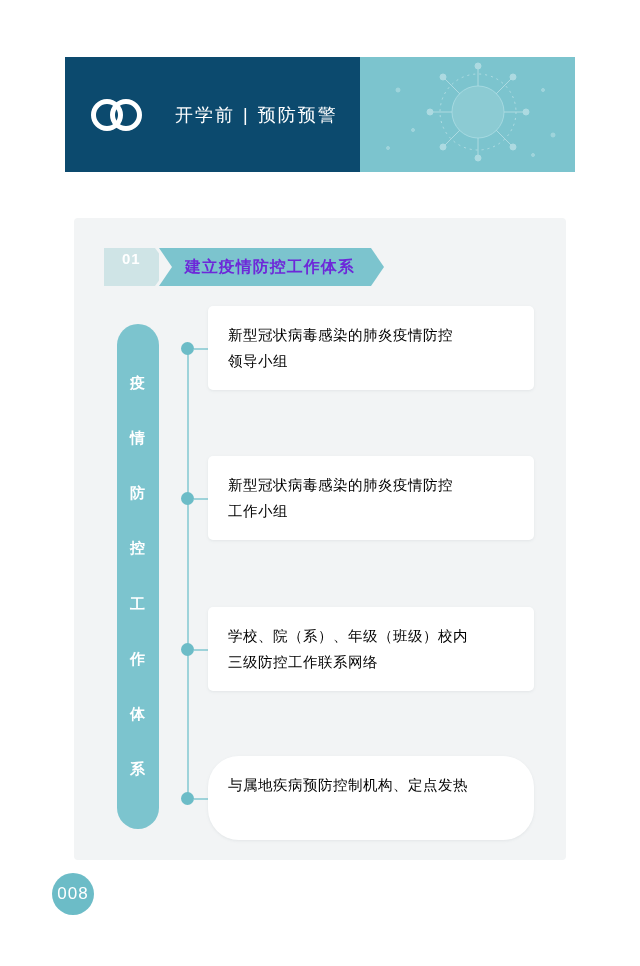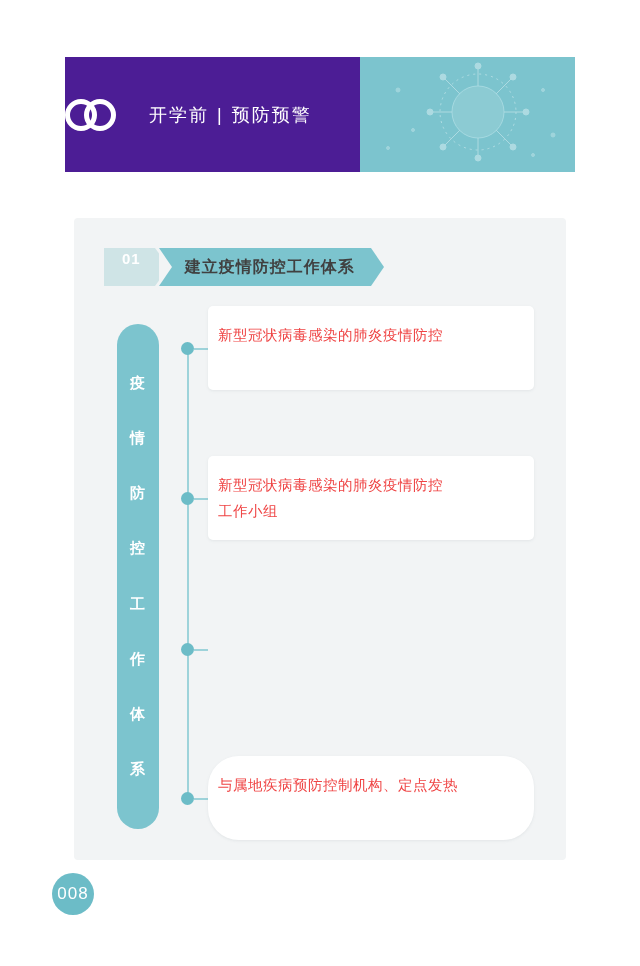--- a/index.html
+++ b/index.html
@@ -20,24 +20,25 @@
     position: absolute;
     left: 65px;
     top: 57px;
     width: 510px;
     height: 115px;
     display: flex;
   }
   .header-left {
     width: 295px;
     height: 115px;
-    background: #4c1d95;
+    background: #0c4a6e;
     display: flex;
     align-items: center;
     box-sizing: border-box;
+    padding-left: 26px;
   }
   .logo-mark {
     width: 56px;
     height: 40px;
     position: relative;
     flex: none;
   }
   .logo-mark .ring {
     position: absolute;
     top: 4px;
@@ -113,21 +114,21 @@
     right: -14px;
     top: 0;
     width: 0;
     height: 0;
     border-top: 19px solid transparent;
     border-bottom: 19px solid transparent;
     border-left: 14px solid #cfe4e6;
   }
   .ribbon-title {
     background: #7cc4ce;
-    color: #404040;
+    color: #6d28d9;
     font-size: 16px;
     font-weight: bold;
     letter-spacing: 1px;
     display: flex;
     align-items: center;
     padding: 0 16px 0 26px;
     margin-left: 4px;
     position: relative;
   }
   .ribbon-title::before {
@@ -201,25 +202,25 @@
 
   
   .item {
     position: absolute;
     left: 134px;
     width: 326px;
     height: 84px;
     background: #ffffff;
     border-radius: 5px;
     box-shadow: 0 1px 3px rgba(120,140,150,0.13);
-    color: #ef4444;
+    color: #000000;
     font-size: 14.5px;
     line-height: 26px;
     box-sizing: border-box;
-    padding: 16px 10px;
+    padding: 16px 20px;
     letter-spacing: 0.5px;
   }
 
   
   .page-badge {
     position: absolute;
     left: 52px;
     top: 873px;
     width: 42px;
     height: 42px;
@@ -299,31 +300,36 @@
     <span>体</span>
     <span>系</span>
   </div>
 
   <div class="connector"></div>
 
   <div class="dot" style="top:124px;"></div>
   <div class="stub" style="top:130px;"></div>
   <div class="item" style="top:88px;">
     <div>新型冠状病毒感染的肺炎疫情防控</div>
+    <div>领导小组</div>
   </div>
 
   <div class="dot" style="top:274px;"></div>
   <div class="stub" style="top:280px;"></div>
   <div class="item" style="top:238px;">
     <div>新型冠状病毒感染的肺炎疫情防控</div>
     <div>工作小组</div>
   </div>
 
   <div class="dot" style="top:425px;"></div>
   <div class="stub" style="top:431px;"></div>
+  <div class="item" style="top:389px;">
+    <div>学校、院（系）、年级（班级）校内</div>
+    <div>三级防控工作联系网络</div>
+  </div>
 
   <div class="dot" style="top:574px;"></div>
   <div class="stub" style="top:580px;"></div>
   <div class="item" style="top:538px;border-radius:31px;">
     <div>与属地疾病预防控制机构、定点发热</div>
   </div>
 
 </div>
 
 <div class="page-badge">008</div>

